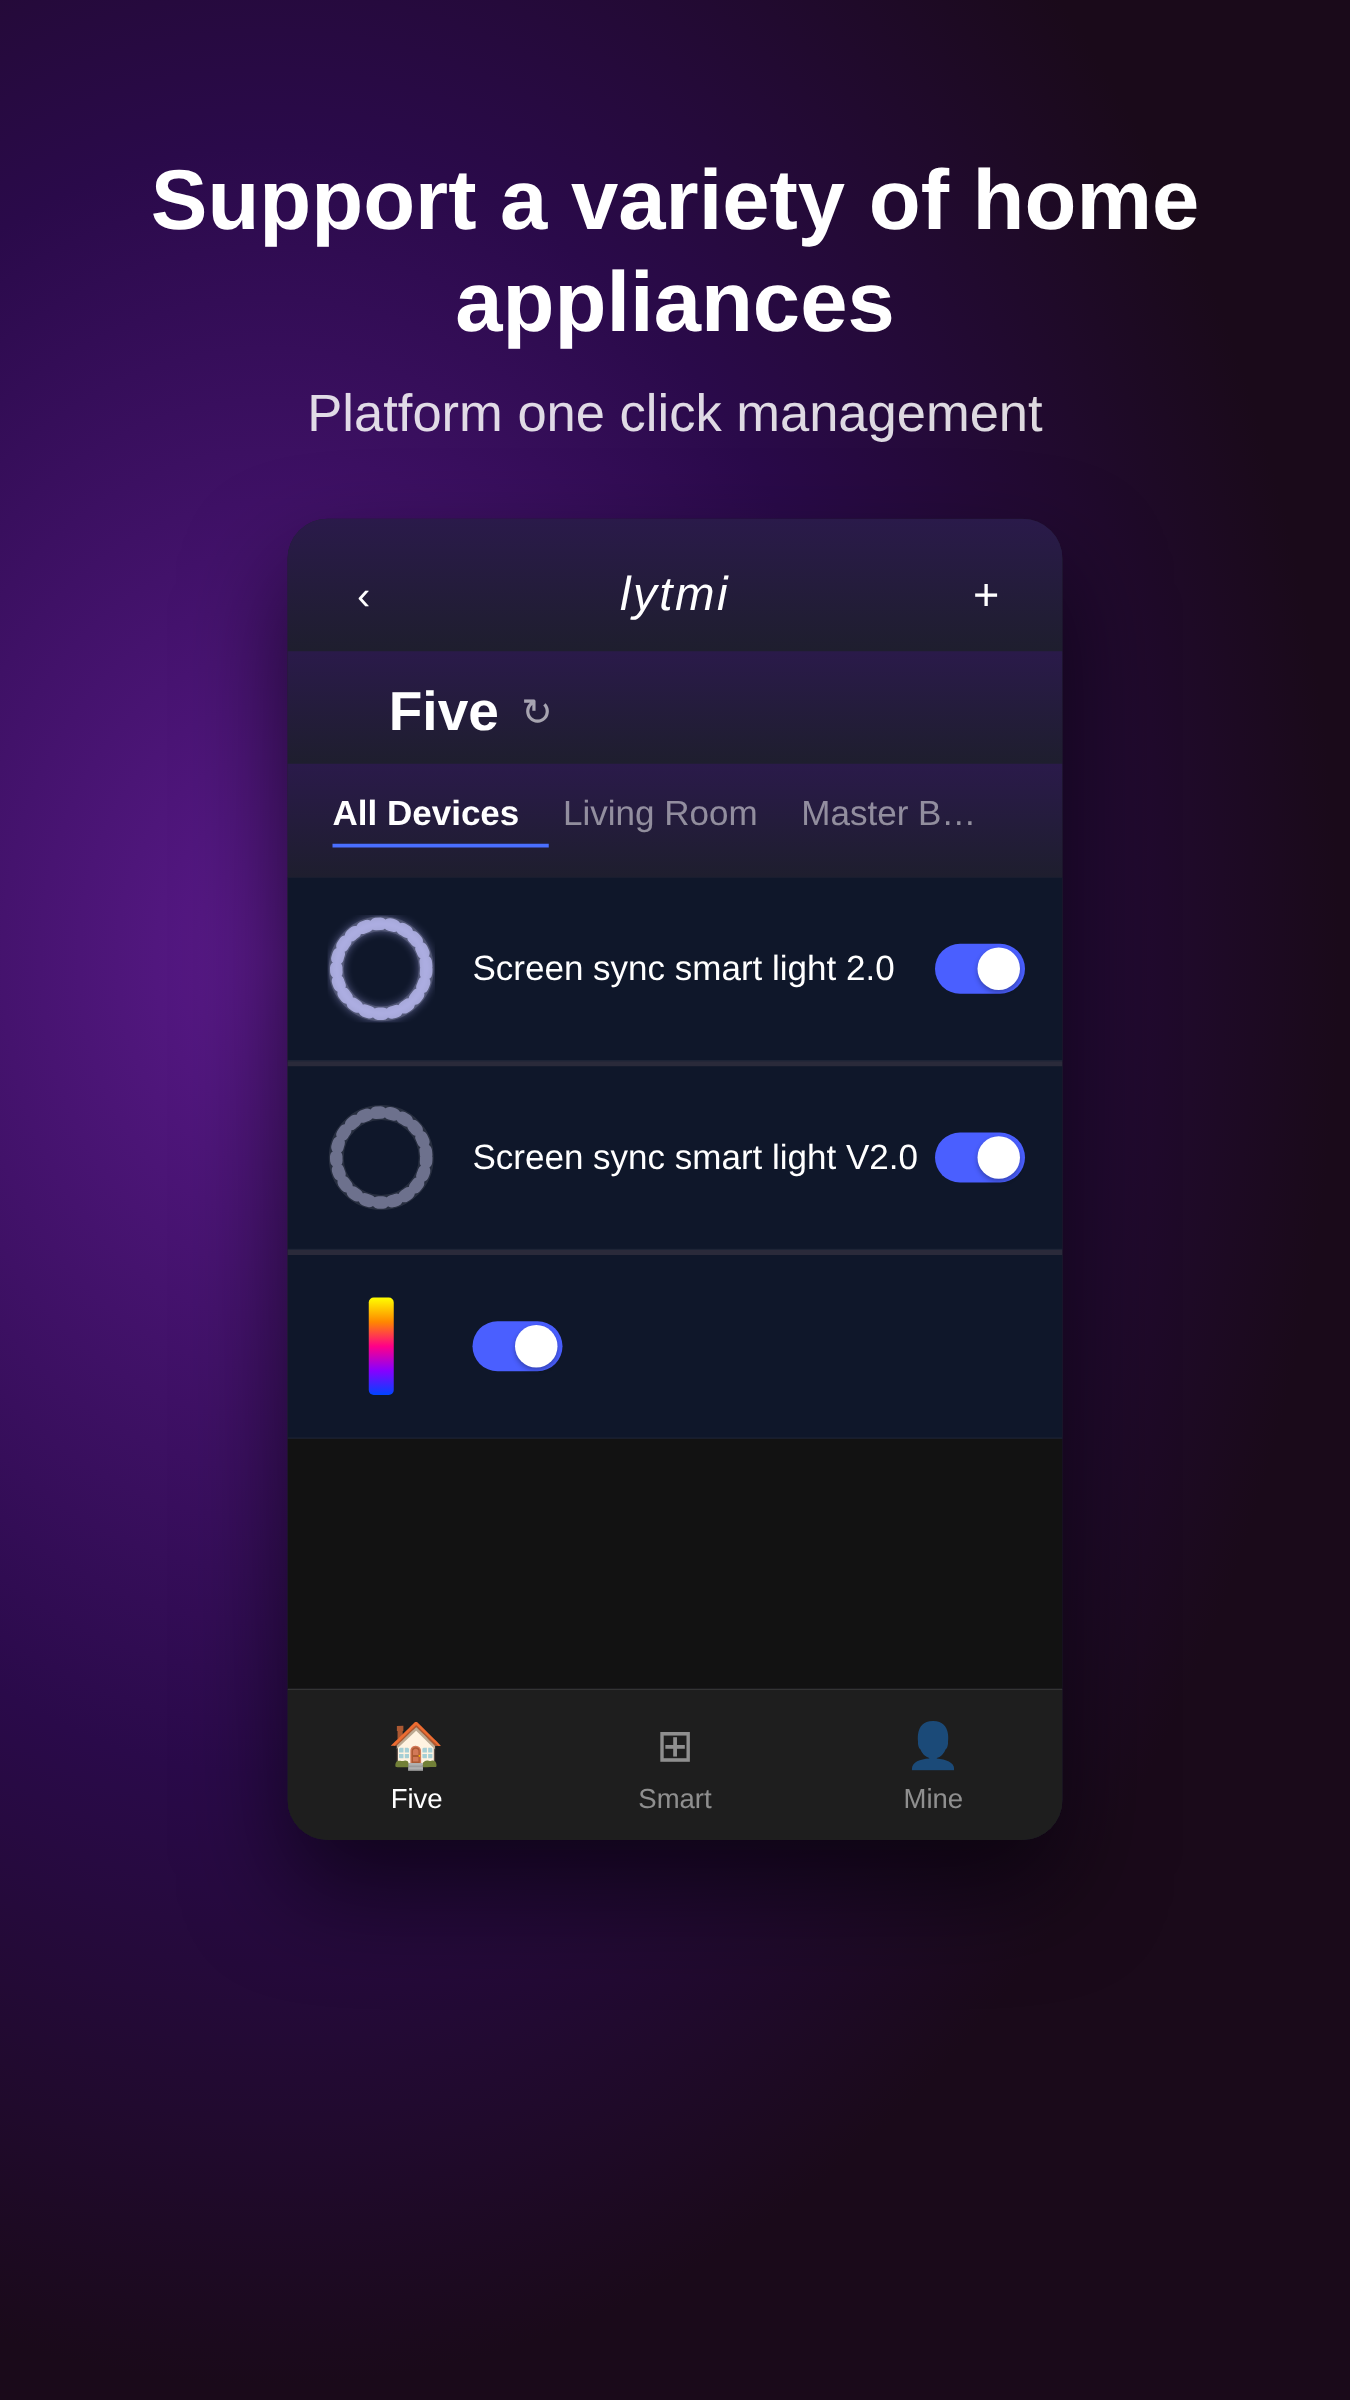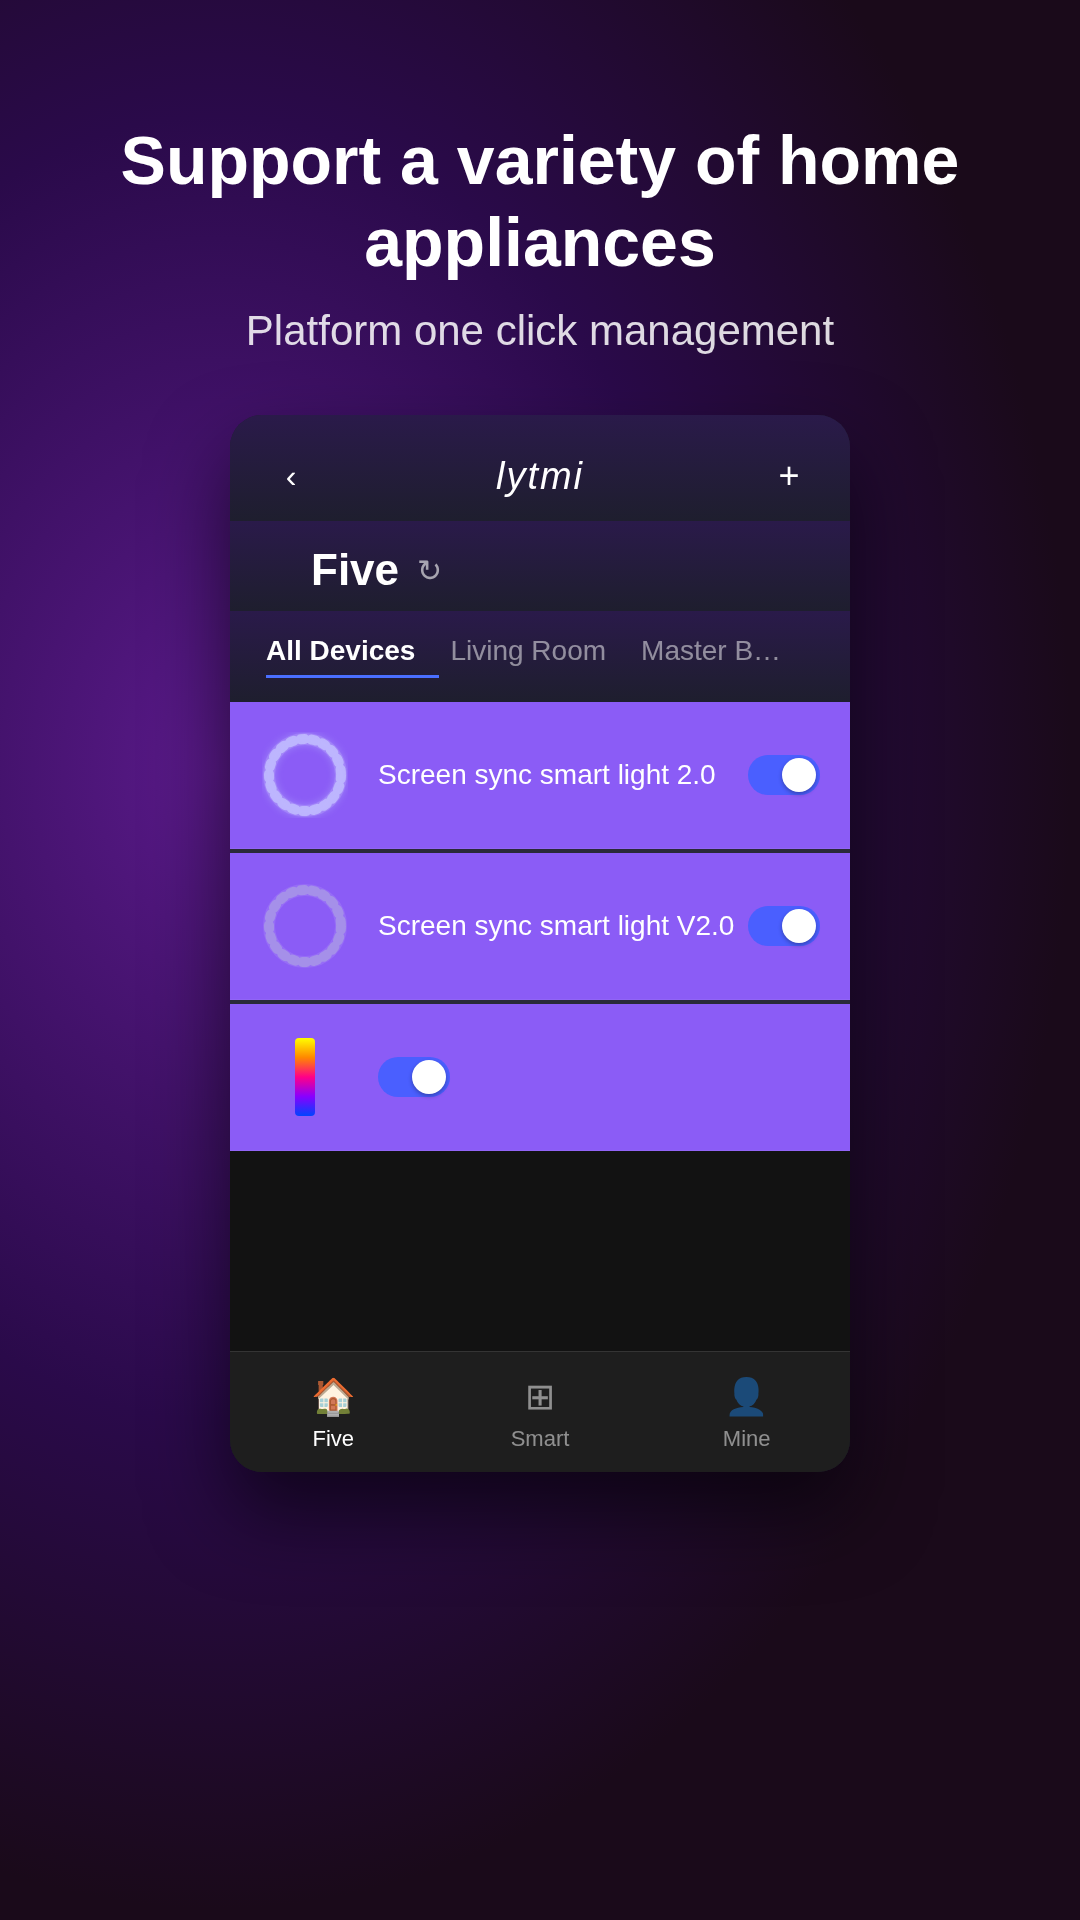--- a/index.html
+++ b/index.html
@@ -150,21 +150,21 @@
       background: #2a2a3a;
       margin: 0;
       flex: 1;
     }
 
     .device-item {
       display: flex;
       align-items: center;
       padding: 28px 30px;
       border-bottom: 1px solid rgba(255,255,255,0.06);
-      background: #8b5cf6;
+      background: #0f172a;
       margin-bottom: 4px;
       cursor: pointer;
     }
 
     .device-item:last-child {
       margin-bottom: 0;
     }
 
     
     .device-icon {

